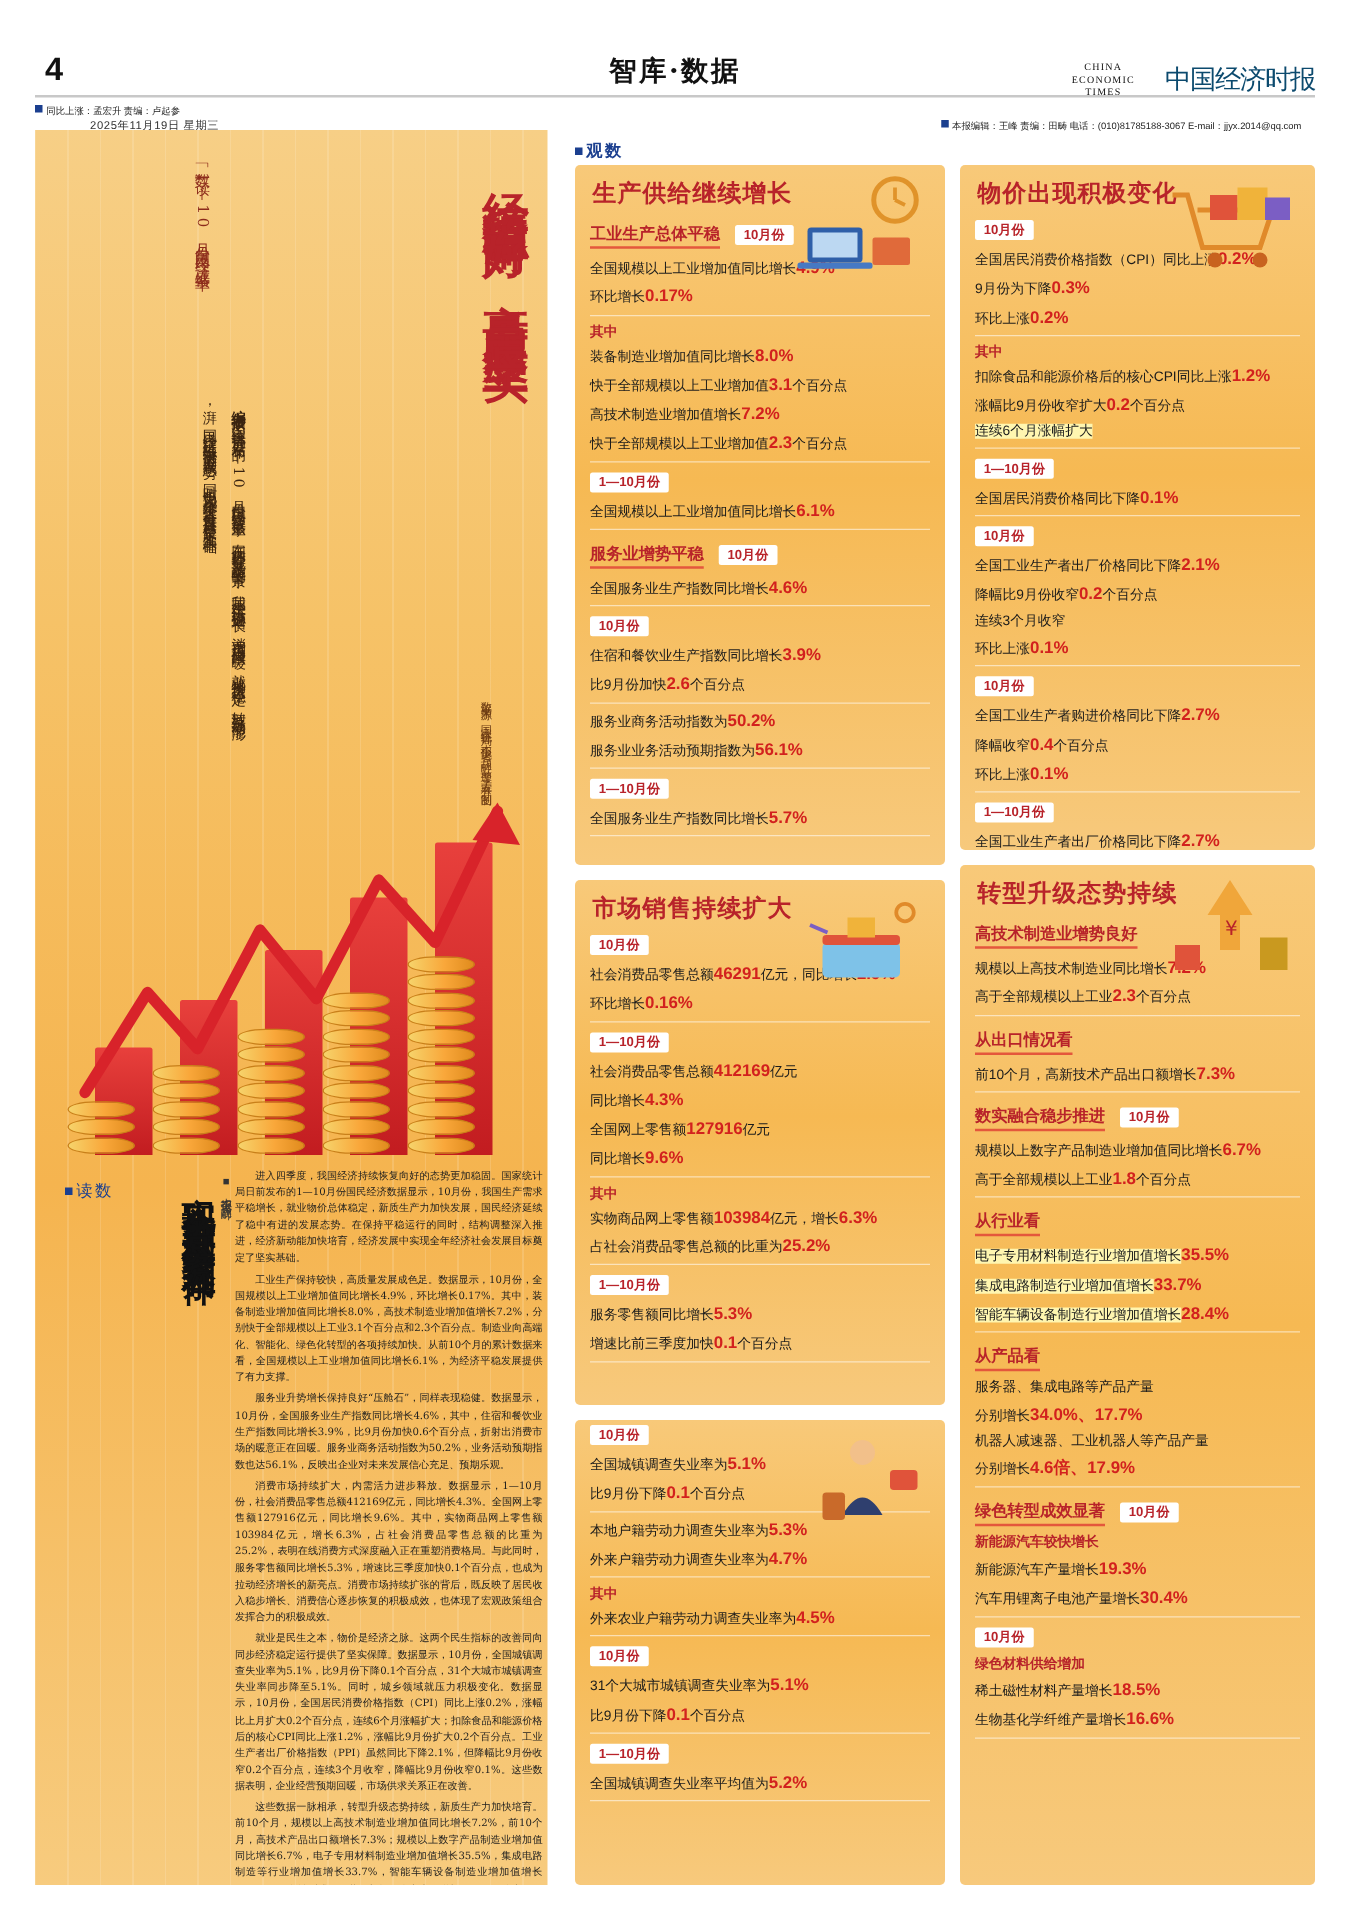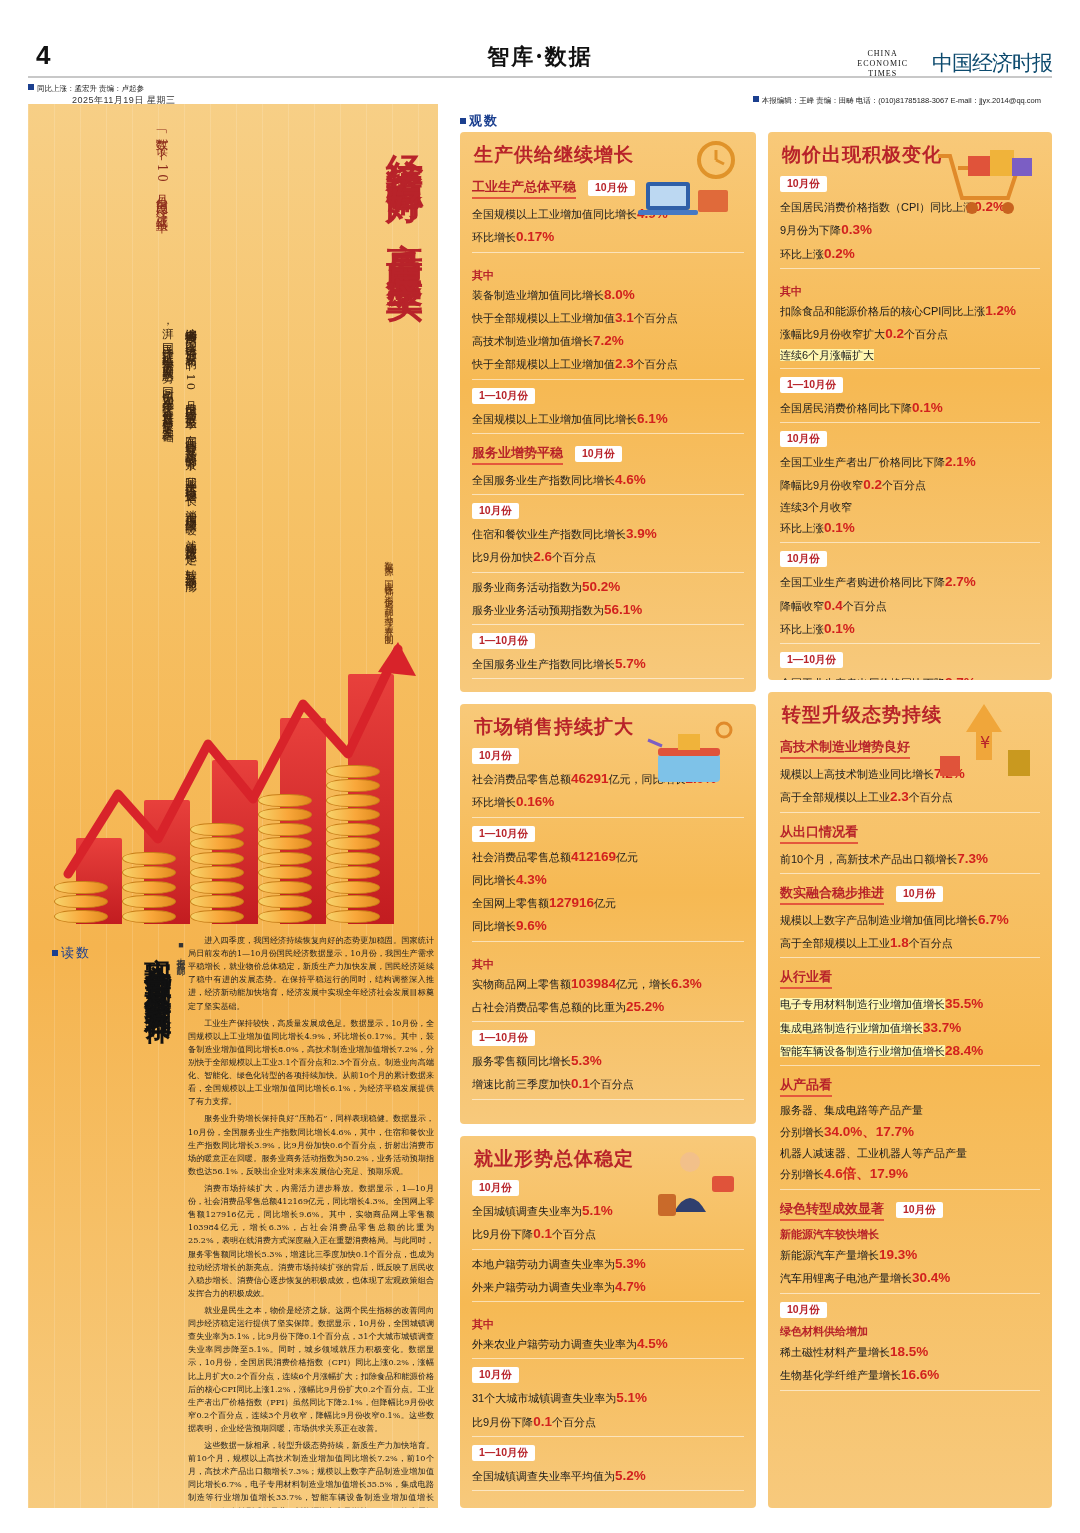--- a/index.html
+++ b/index.html
@@ -67,21 +67,21 @@
   .card-title{font-family:"DejaVu Serif",serif;font-weight:bold;font-size:19px;color:#b8232a;
      letter-spacing:1px;padding:10px 0 4px 14px;}
   .sub-hd{margin:6px 0 3px 2px;font-size:13px;font-weight:bold;color:#b8232a;
      font-family:"DejaVu Serif",serif;}
   .sub-hd.ul{border-bottom:2px solid #e4573c;display:inline-block;padding-bottom:1px;margin-left:12px;}
   .tag{display:inline-block;margin:4px 0 3px 12px;padding:1px 7px;background:#fff;
      border-radius:2px;font-size:10.5px;color:#b8232a;font-weight:bold;}
   .line{margin:2px 12px 3px 12px;font-size:11px;color:#1b1b1b;line-height:1.5;}
   .line .hi{color:#d2211e;font-weight:bold;font-size:13.5px;}
   .line .hl{background:#fff6b0;}
-  .qz{margin:15px 12px 2px 12px;font-size:11px;color:#b8232a;font-weight:bold;}
+  .qz{margin:5px 12px 2px 12px;font-size:11px;color:#b8232a;font-weight:bold;}
   .divider{height:1px;background:rgba(255,255,255,.55);margin:4px 12px;}
   .illus{position:absolute;right:8px;top:6px;width:120px;height:86px;}
 
   
   #card-production{left:460px;top:132px;width:296px;height:560px;}
   #card-prices{left:768px;top:132px;width:284px;height:548px;}
   #card-market{left:460px;top:704px;width:296px;height:420px;}
   #card-upgrade{left:768px;top:692px;width:284px;height:816px;}
   #card-employment{left:460px;top:1136px;width:296px;height:372px;}
 </style>
@@ -230,21 +230,20 @@
     <rect x="30" y="44" width="62" height="28" rx="4" fill="#7ec2e8"></rect>
     <rect x="30" y="38" width="62" height="8" rx="3" fill="#e0533a"></rect>
     <rect x="50" y="24" width="22" height="16" fill="#f0b33a"></rect>
     <circle cx="96" cy="20" r="7" fill="none" stroke="#e08a2a" stroke-width="3"></circle>
     <line x1="20" y1="30" x2="34" y2="36" stroke="#7b5ec4" stroke-width="3"></line>
   </svg>
   <div class="card-body"><div class="tag">10月份</div><div class="line"><span class="">社会消费品零售总额</span><span class="hi">46291</span><span>亿元，同比增长</span><span class="hi">2.9%</span></div><div class="line"><span class="">环比增长</span><span class="hi">0.16%</span></div><div class="divider"></div><div class="tag">1—10月份</div><div class="line"><span class="">社会消费品零售总额</span><span class="hi">412169</span><span>亿元</span></div><div class="line"><span class="">同比增长</span><span class="hi">4.3%</span></div><div class="line"><span class="">全国网上零售额</span><span class="hi">127916</span><span>亿元</span></div><div class="line"><span class="">同比增长</span><span class="hi">9.6%</span></div><div class="divider"></div><div class="qz">其中</div><div class="line"><span class="">实物商品网上零售额</span><span class="hi">103984</span><span>亿元，增长</span><span class="hi">6.3%</span></div><div class="line"><span class="">占社会消费品零售总额的比重为</span><span class="hi">25.2%</span></div><div class="divider"></div><div class="tag">1—10月份</div><div class="line"><span class="">服务零售额同比增长</span><span class="hi">5.3%</span></div><div class="line"><span class="">增速比前三季度加快</span><span class="hi">0.1</span><span>个百分点</span></div><div class="divider"></div></div>
 </div>
 
 <div class="card" id="card-employment">
-  <div class="card-title">就业形势总体稳定</div>
   <svg class="illus" viewBox="0 0 120 86">
     <circle cx="62" cy="20" r="10" fill="#f2c08a"></circle>
     <path d="M46 70 q16 -28 32 0 z" fill="#2f3f6e"></path>
     <rect x="30" y="52" width="18" height="22" rx="3" fill="#c96a2a"></rect>
     <rect x="84" y="34" width="22" height="16" rx="3" fill="#e0533a"></rect>
   </svg>
   <div class="card-body"><div class="tag">10月份</div><div class="line"><span class="">全国城镇调查失业率为</span><span class="hi">5.1%</span></div><div class="line"><span class="">比9月份下降</span><span class="hi">0.1</span><span>个百分点</span></div><div class="divider"></div><div class="line"><span class="">本地户籍劳动力调查失业率为</span><span class="hi">5.3%</span></div><div class="line"><span class="">外来户籍劳动力调查失业率为</span><span class="hi">4.7%</span></div><div class="divider"></div><div class="qz">其中</div><div class="line"><span class="">外来农业户籍劳动力调查失业率为</span><span class="hi">4.5%</span></div><div class="divider"></div><div class="tag">10月份</div><div class="line"><span class="">31个大城市城镇调查失业率为</span><span class="hi">5.1%</span></div><div class="line"><span class="">比9月份下降</span><span class="hi">0.1</span><span>个百分点</span></div><div class="divider"></div><div class="tag">1—10月份</div><div class="line"><span class="">全国城镇调查失业率平均值为</span><span class="hi">5.2%</span></div><div class="divider"></div></div>
 </div>
 
 <div class="card" id="card-upgrade">

